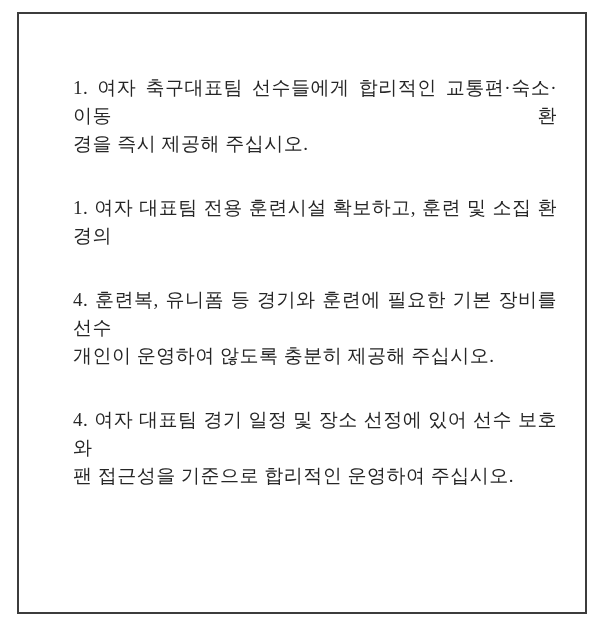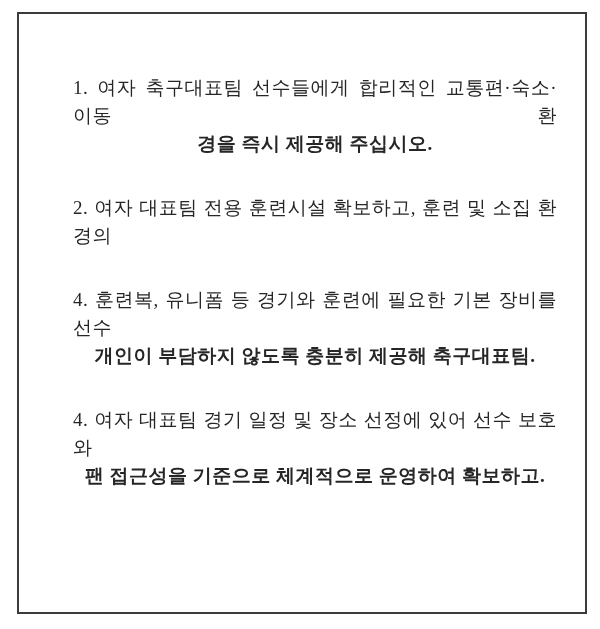--- a/index.html
+++ b/index.html
@@ -44,43 +44,42 @@
     display: block;
     white-space: nowrap;
   }
   
   .line.j {
     text-align: justify;
     text-align-last: justify;
     white-space: normal;
   }
   .line.last {
-    text-align: center;
-    font-weight: bold;
+    text-align: left;
   }
 </style>
 </head>
 <body>
 
 <div class="doc-border">
   <div class="doc-content">
 
     <p class="demand">
       <span class="line j">1. 여자 축구대표팀 선수들에게 합리적인 교통편·숙소·이동 환</span>
       <span class="line last">경을 즉시 제공해 주십시오.</span>
     </p>
 
     <p class="demand">
-      <span class="line j">2. 여자 대표팀 전용 훈련시설 확보하고, 훈련 및 소집 환경의</span>
+      <span class="line j">1. 여자 대표팀 전용 훈련시설 확보하고, 훈련 및 소집 환경의</span>
     </p>
 
     <p class="demand">
       <span class="line j">4. 훈련복, 유니폼 등 경기와 훈련에 필요한 기본 장비를 선수</span>
-      <span class="line last">개인이 부담하지 않도록 충분히 제공해 축구대표팀.</span>
+      <span class="line last">개인이 운영하여 않도록 충분히 제공해 주십시오.</span>
     </p>
 
     <p class="demand">
       <span class="line j">4. 여자 대표팀 경기 일정 및 장소 선정에 있어 선수 보호와</span>
-      <span class="line last">팬 접근성을 기준으로 체계적으로 운영하여 확보하고.</span>
+      <span class="line last">팬 접근성을 기준으로 합리적인 운영하여 주십시오.</span>
     </p>
 
   </div>
 </div>
 
 </body></html>

